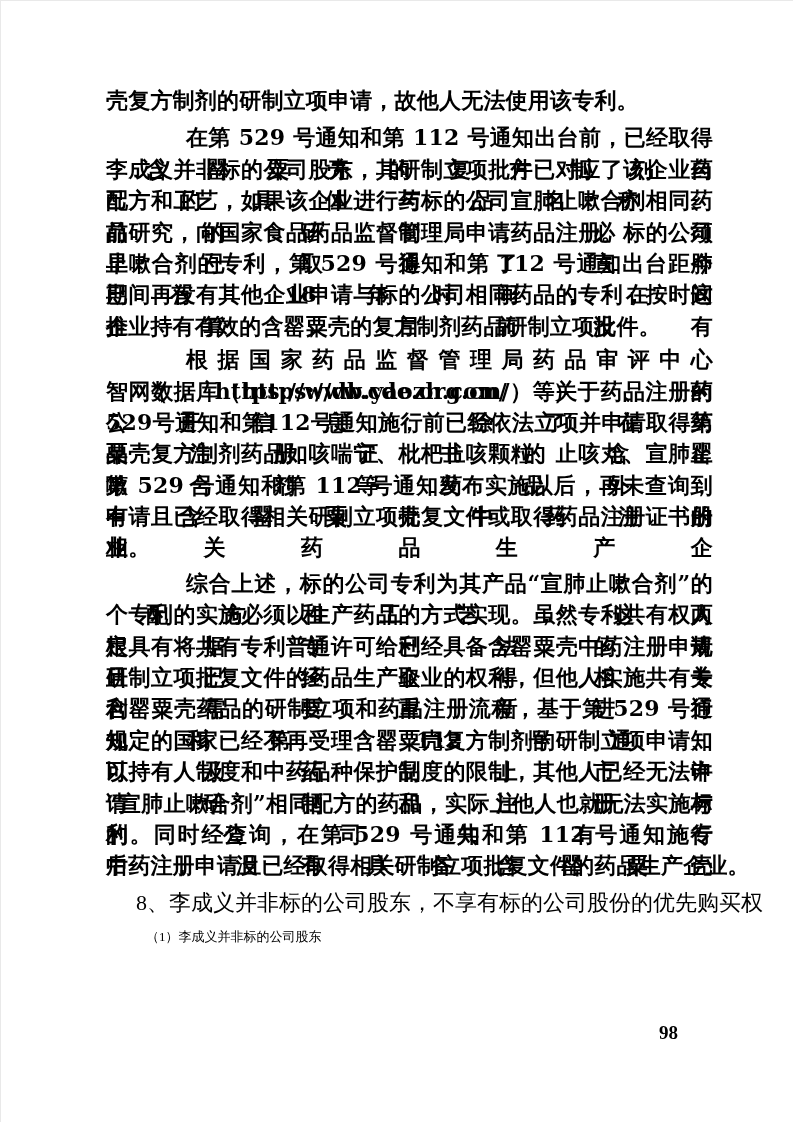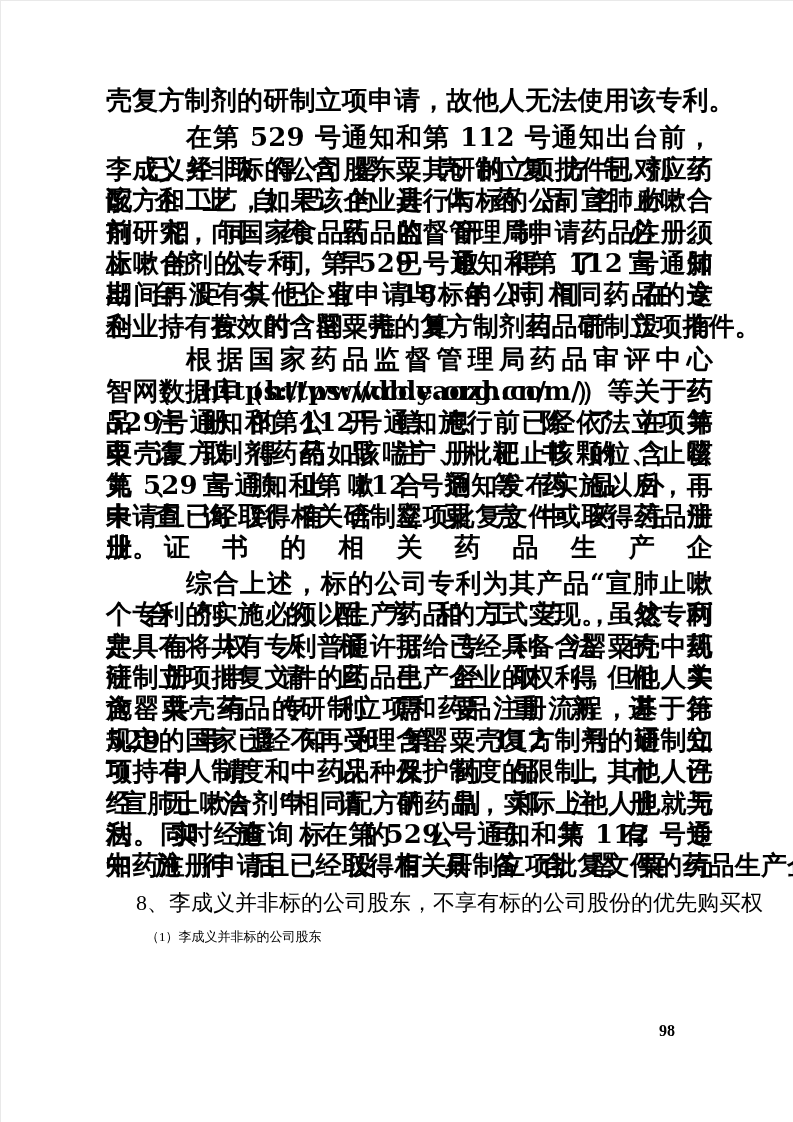--- a/index.html
+++ b/index.html
@@ -20,21 +20,21 @@
     position:absolute;
     left:105px; top:84px;
     width:607px;
     color:#000;
   }
   .para { margin:0; }
   .para.p2 { margin-top:6px; }
   .para.p3 { margin-top:2px; }
   .para.p4 { margin-top:4px; }
   .line {
-    font-size:26px;
+    font-size:22px;
     font-weight:bold;
     line-height:31.4px;
     height:31.4px;
     white-space:nowrap;
     text-align:left;
     letter-spacing:0.2px;
   }
   .line.just {
     white-space:normal;
     text-align:justify;
@@ -57,21 +57,21 @@
   .subheading {
     padding-left:40px;
     font-size:13px;
     line-height:34px;
     height:34px;
     white-space:nowrap;
   }
   .page-number {
     position:absolute;
     left:658px; top:1021px;
-    font-size:16px;
+    font-size:19px;
     font-weight:bold;
     font-family:"Liberation Serif","DejaVu Serif",serif;
     color:#000;
   }
 </style>
 </head>
 <body>
 
 <div class="page">
   <div class="content">

